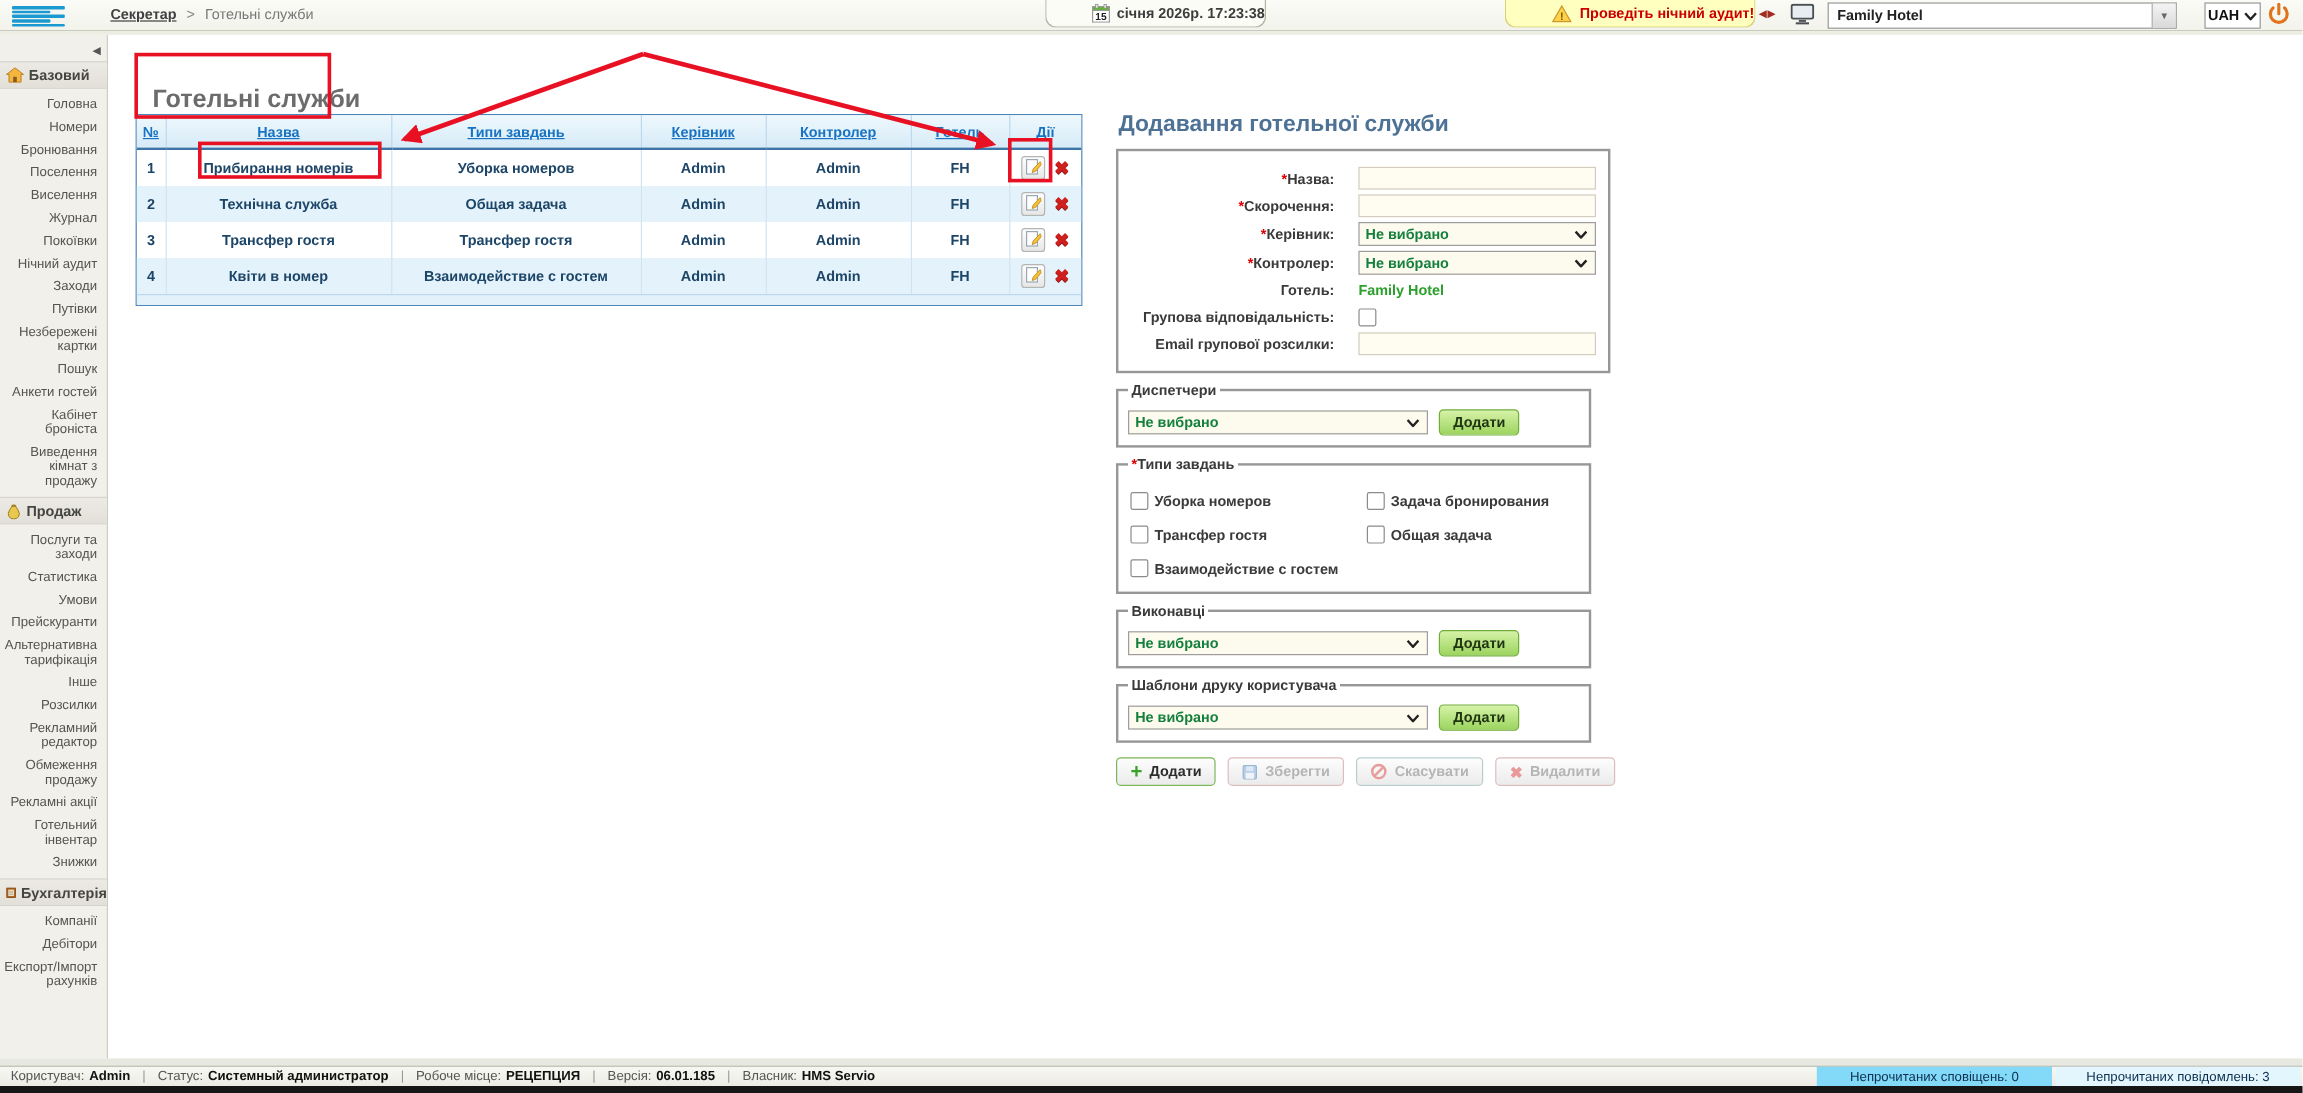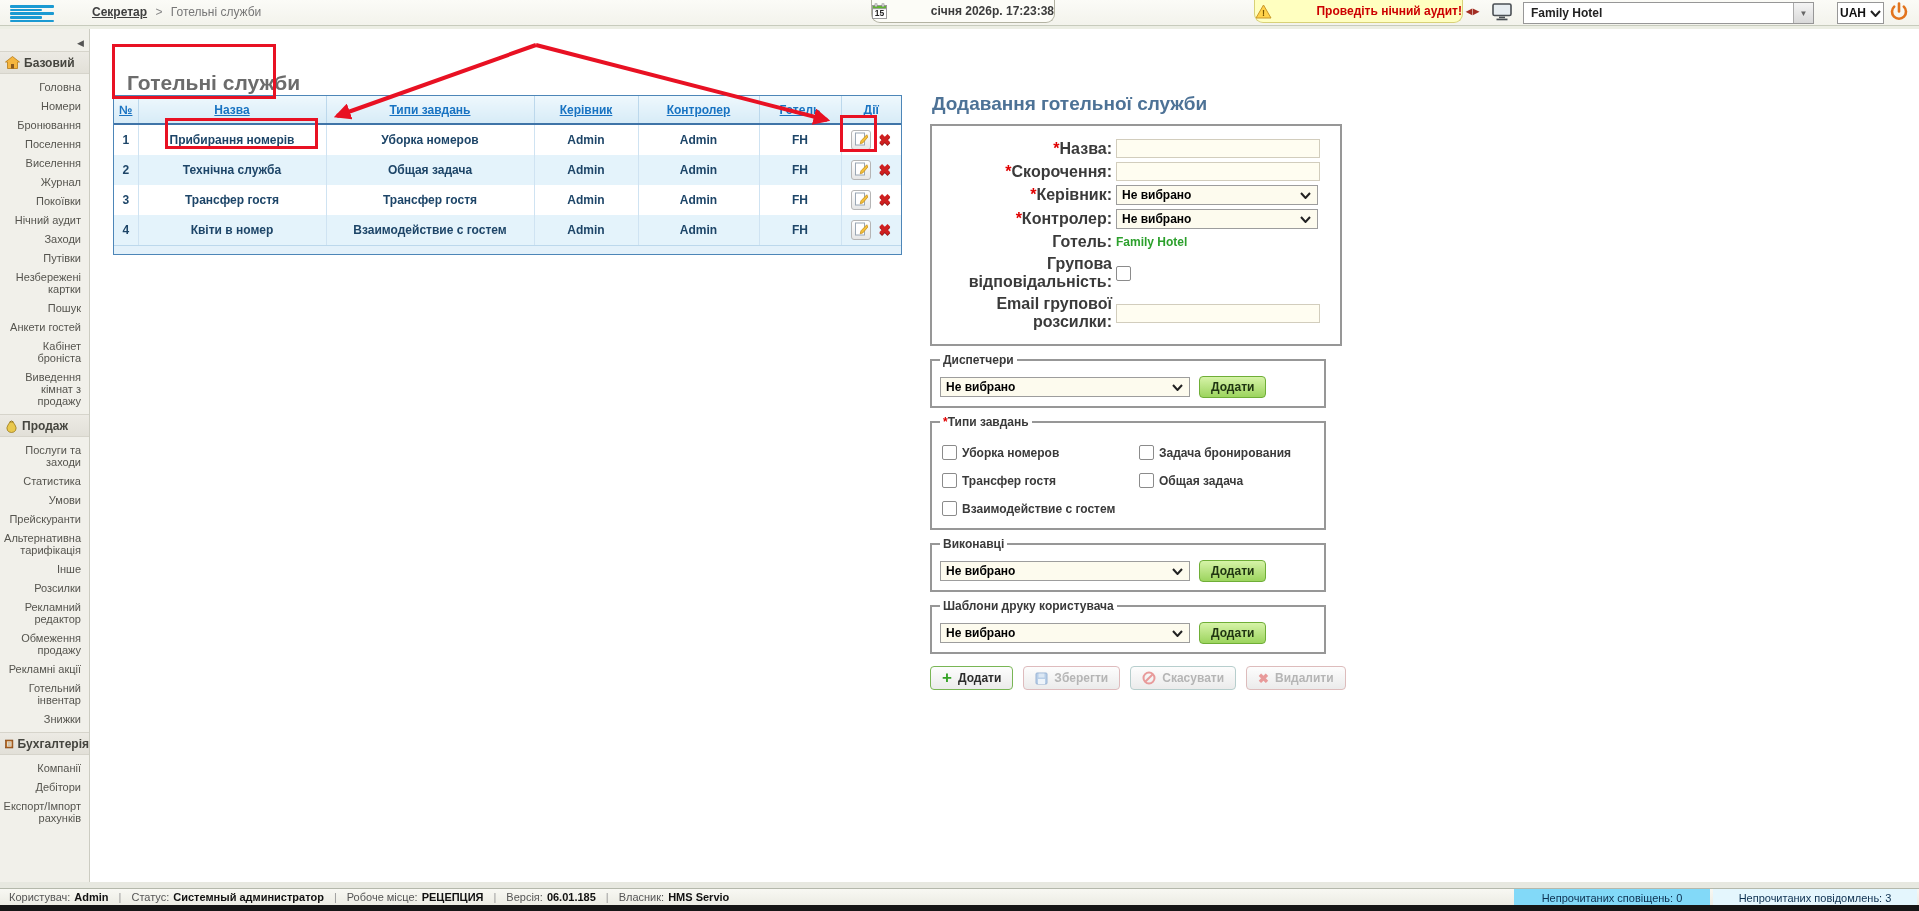--- a/index.html
+++ b/index.html
@@ -12,21 +12,21 @@
   .topbar::after{content:"";position:absolute;left:0;top:26px;width:1919px;height:3px;background:#ecEEe4;}
   .hamburger{position:absolute;left:10px;top:4px;width:46px;height:17px;cursor:pointer;}
   .hamburger span{display:block;height:2.6px;margin:1.1px 0;background:#1b9ad2;border-radius:1px;}
   .hamburger span:nth-child(1){width:44px}.hamburger span:nth-child(2){width:32px}
   .hamburger span:nth-child(3){width:44px}.hamburger span:nth-child(4){width:32px}
   .hamburger span:nth-child(5){width:44px}
   .breadcrumb{position:absolute;left:92px;top:5px;font-size:12px;color:#777;}
   .breadcrumb .root{font-weight:bold;color:#3f3f3f;text-decoration:underline;cursor:pointer;}
   .breadcrumb .sep{margin:0 5px;color:#888;}
   .top-tab{position:absolute;top:0;height:22px;border:1px solid #b3b3a3;border-top:none;
-           border-radius:0 0 9px 9px;display:flex;align-items:center;justify-content:space-between;gap:6px;}
+           border-radius:0 0 9px 9px;display:flex;align-items:center;justify-content:flex-end;gap:6px;}
   .date-tab{left:871px;width:182px;background:#fcfcf7;}
   .date-text{font-size:12px;font-weight:bold;color:#3c3c3c;}
   .warn-tab{left:1254px;width:207px;background:#ffffc0;border-color:#d8d178;cursor:pointer;}
   .warn-text{font-size:12px;font-weight:bold;color:#cc0000;}
   .swap-icon{position:absolute;left:1466px;top:4px;font-size:12px;font-weight:bold;color:#a22c22;
              letter-spacing:1px;cursor:pointer;}
   .monitor-icon{position:absolute;left:1492px;top:3px;cursor:pointer;}
   .hotel-select{position:absolute;left:1523px;top:2px;width:289px;height:20px;background:#fff;
                 border:1px solid #979797;display:flex;align-items:center;cursor:pointer;}
   .hotel-select .val{flex:1;padding-left:7px;font-size:12px;font-weight:bold;color:#222;}
@@ -73,26 +73,26 @@
   .ann-title{left:112px;top:44px;width:158px;height:49px;}
   .ann-name{left:165px;top:118px;width:147px;height:25px;}
   .ann-edit{left:840px;top:115px;width:31px;height:31px;}
   .ann-arrows{position:absolute;left:0;top:0;z-index:39;pointer-events:none;}
 
   
   .form-col{position:absolute;left:930px;top:93px;width:412px;}
   .panel-title{font-size:19px;font-weight:bold;color:#4d7296;margin:0 0 9px 2px;}
   .form-box{border:2px solid #979797;padding:9px 10px 9px 0;box-sizing:border-box;}
   .f-row{display:flex;align-items:center;margin:4px 0;min-height:18px;}
-  .f-label{width:180px;text-align:right;font-size:16px;font-weight:bold;color:#3a3a3a;padding-right:4px;flex:none;}
+  .f-label{width:180px;text-align:right;font-size:12px;font-weight:bold;color:#3a3a3a;padding-right:20px;flex:none;}
   .req{color:#e00000;font-weight:bold;}
   .txt{width:198px;height:15px;background:#fffdf1;border:1px solid #d2cdbd;}
   .sel{width:202px;height:20px;background:#fdfbee;border:1px solid #9d9d9d;display:flex;align-items:center;
        box-sizing:border-box;cursor:pointer;}
-  .sel .val{flex:1;padding-left:5px;font-size:12px;font-weight:600;color:#000000;}
+  .sel .val{flex:1;padding-left:5px;font-size:12px;font-weight:600;color:#15803d;}
   .sel .chev{padding-right:6px;display:flex;align-items:center;}
   .green-val{font-size:12px;font-weight:bold;color:#2ca02c;}
   .cb{width:13px;height:13px;border:1px solid #8b8b8b;border-radius:2px;background:#fff;cursor:pointer;flex:none;}
   fieldset{border:2px solid #979797;margin:0 0 7px 0;padding:6px 8px 8px 8px;width:396px;box-sizing:border-box;}
   legend{font-size:12px;font-weight:bold;color:#3a3a3a;padding:0 3px;}
   .fs-row{display:flex;align-items:center;gap:9px;margin-top:3px;}
   .sel.wide{width:250px;}
   .btn-small{height:22px;padding:0 11px;border:1px solid #6fae37;border-radius:4px;
       background:linear-gradient(#d6f3a8,#9cd45e);font-size:12px;font-weight:bold;color:#203512;cursor:pointer;}
   .cb-grid{display:grid;grid-template-columns:197px 1fr;row-gap:13px;margin:10px 0 4px 2px;}

